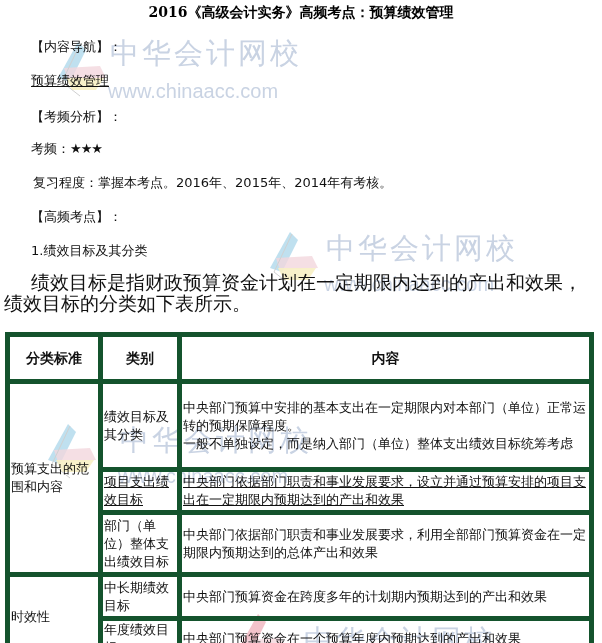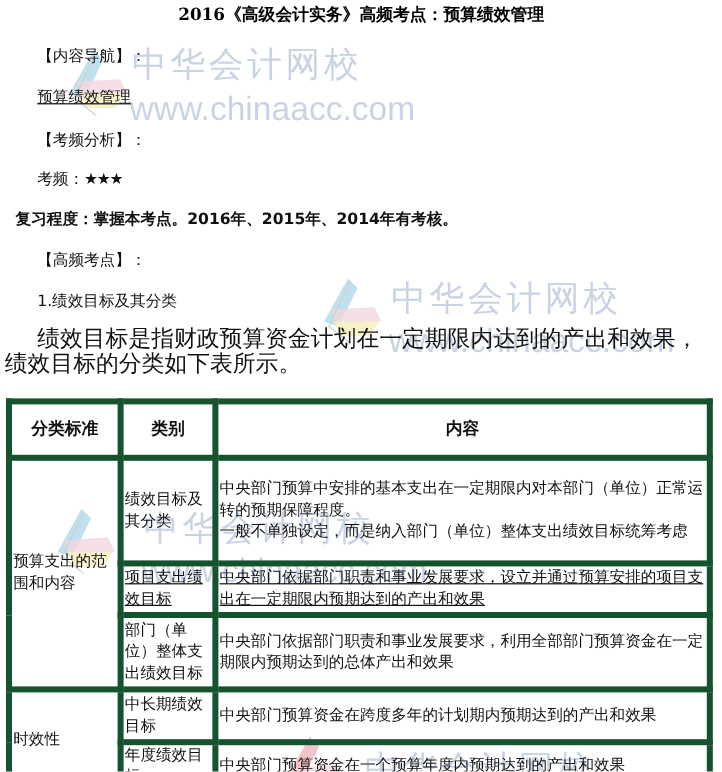--- a/index.html
+++ b/index.html
@@ -16,21 +16,21 @@
   .para {
     position: absolute; left: 4px; width: 592px; font-size: 19px; line-height: 21px;
     text-indent: 27px;
   }
   .stars { font-weight: bold; letter-spacing: -1px; }
   .underline { text-decoration: underline; }
 
   
   .wm { position: absolute; pointer-events: none; z-index: 0; }
   .wm .cn { font-size: 29px; color: #c9d3e3; letter-spacing: 3px; line-height: 40px; white-space: nowrap; font-family: "DejaVu Sans", sans-serif; }
-  .wm .url { font-size: 28px; color: #c9d3e3; line-height: 28px; white-space: nowrap; font-family: "Liberation Sans", sans-serif; }
+  .wm .url { font-size: 20px; color: #c9d3e3; line-height: 28px; white-space: nowrap; font-family: "Liberation Sans", sans-serif; }
   .wm .logo { position: absolute; width: 60px; height: 60px; }
 
   table {
     position: absolute; left: 5px; top: 332px; border-collapse: collapse;
     width: 589px; font-size: 13px; z-index: 2; background: transparent;
   }
   td, th { border: 5px solid #14532d; padding: 0 1px; vertical-align: middle; line-height: 18px; }
   th { font-weight: bold; height: 42px; text-align: center; font-size: 14px; }
   .c1 { width: 86px; }
   .c2 { width: 72px; }
@@ -81,21 +81,21 @@
 </div>
 
 <div class="title">2016《高级会计实务》高频考点：预算绩效管理</div>
 
 <div class="line" style="top:38px; left:31px;">【内容导航】：</div>
 <div class="line underline" style="top:72px; left:31px;">预算绩效管理</div>
 <div class="line" style="top:108px; left:31px;">【考频分析】：</div>
 <div class="line" style="top:140px; left:31px;">
   <span>考频：</span><span class="stars">★★★</span>
 </div>
-<div class="line" style="top:174px; left:13px;font-weight:bold;">复习程度：掌握本考点。2016年、2015年、2014年有考核。</div>
+<div class="line" style="top:174px; left:33px;">复习程度：掌握本考点。2016年、2015年、2014年有考核。</div>
 <div class="line" style="top:208px; left:31px;">【高频考点】：</div>
 <div class="line" style="top:242px; left:31px;">1.绩效目标及其分类</div>
 <div class="para" style="top:272px;">绩效目标是指财政预算资金计划在一定期限内达到的产出和效果，绩效目标的分类如下表所示。</div>
 
 <table>
   <thead>
     <tr>
       <th class="c1">分类标准</th>
       <th class="c2">类别</th>
       <th class="c3">内容</th>

